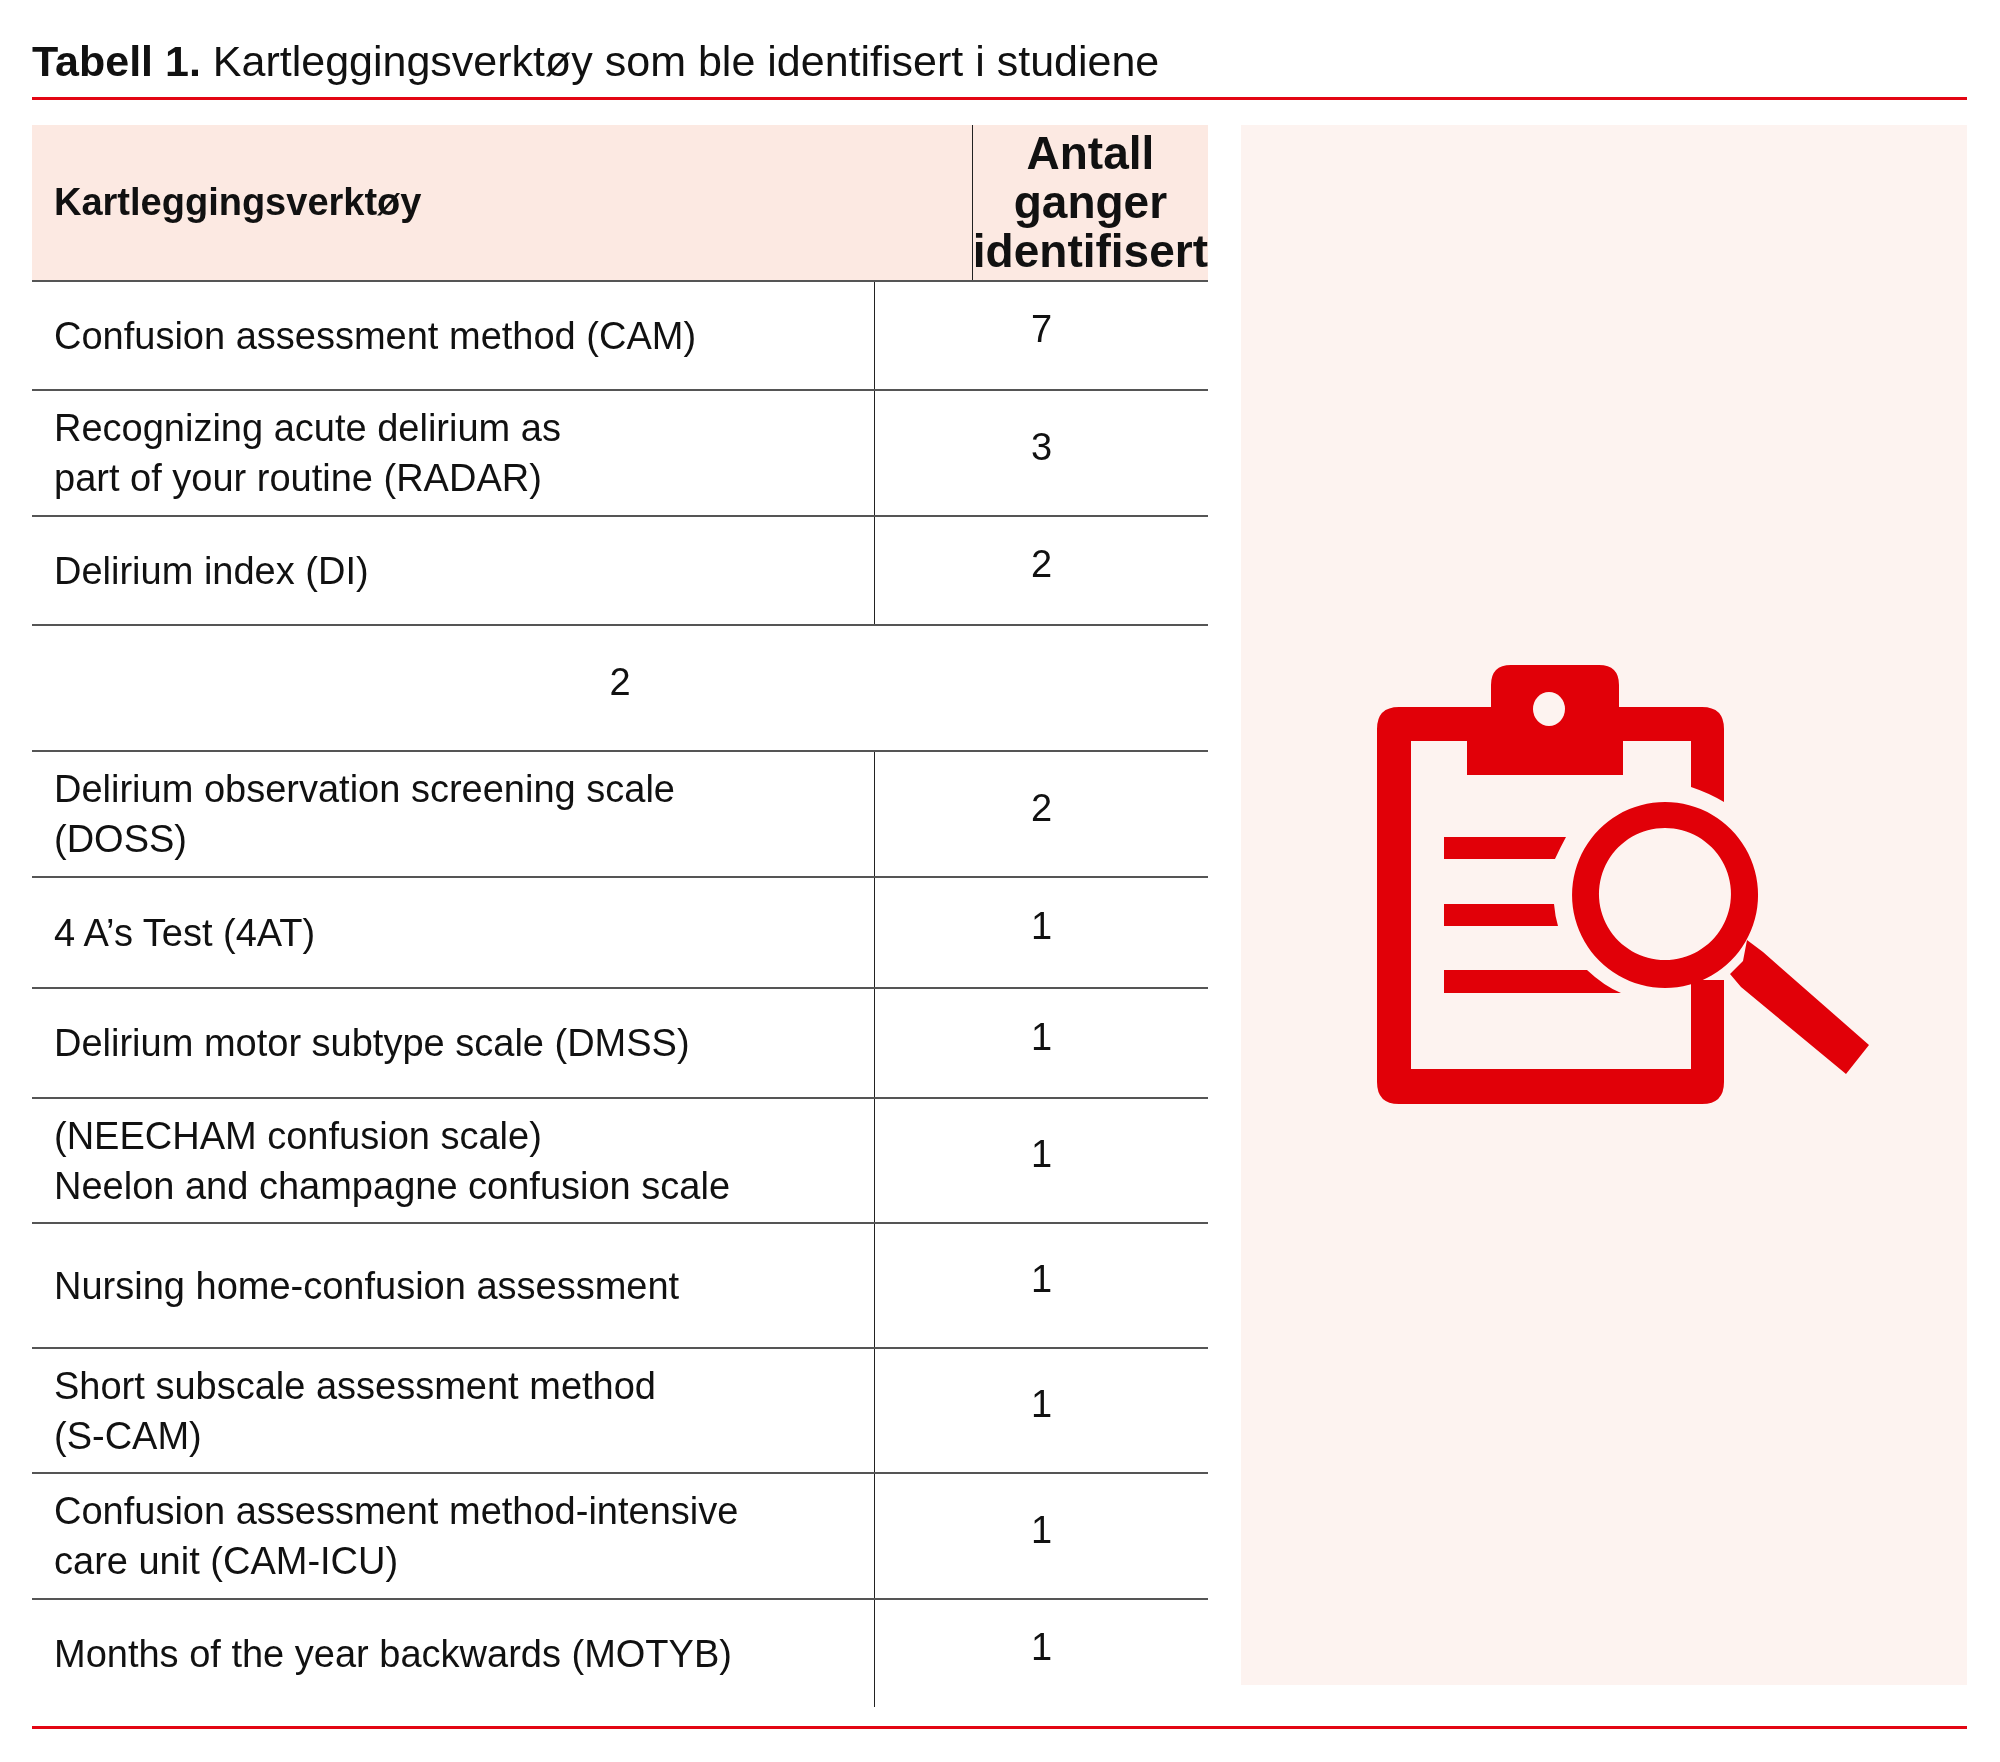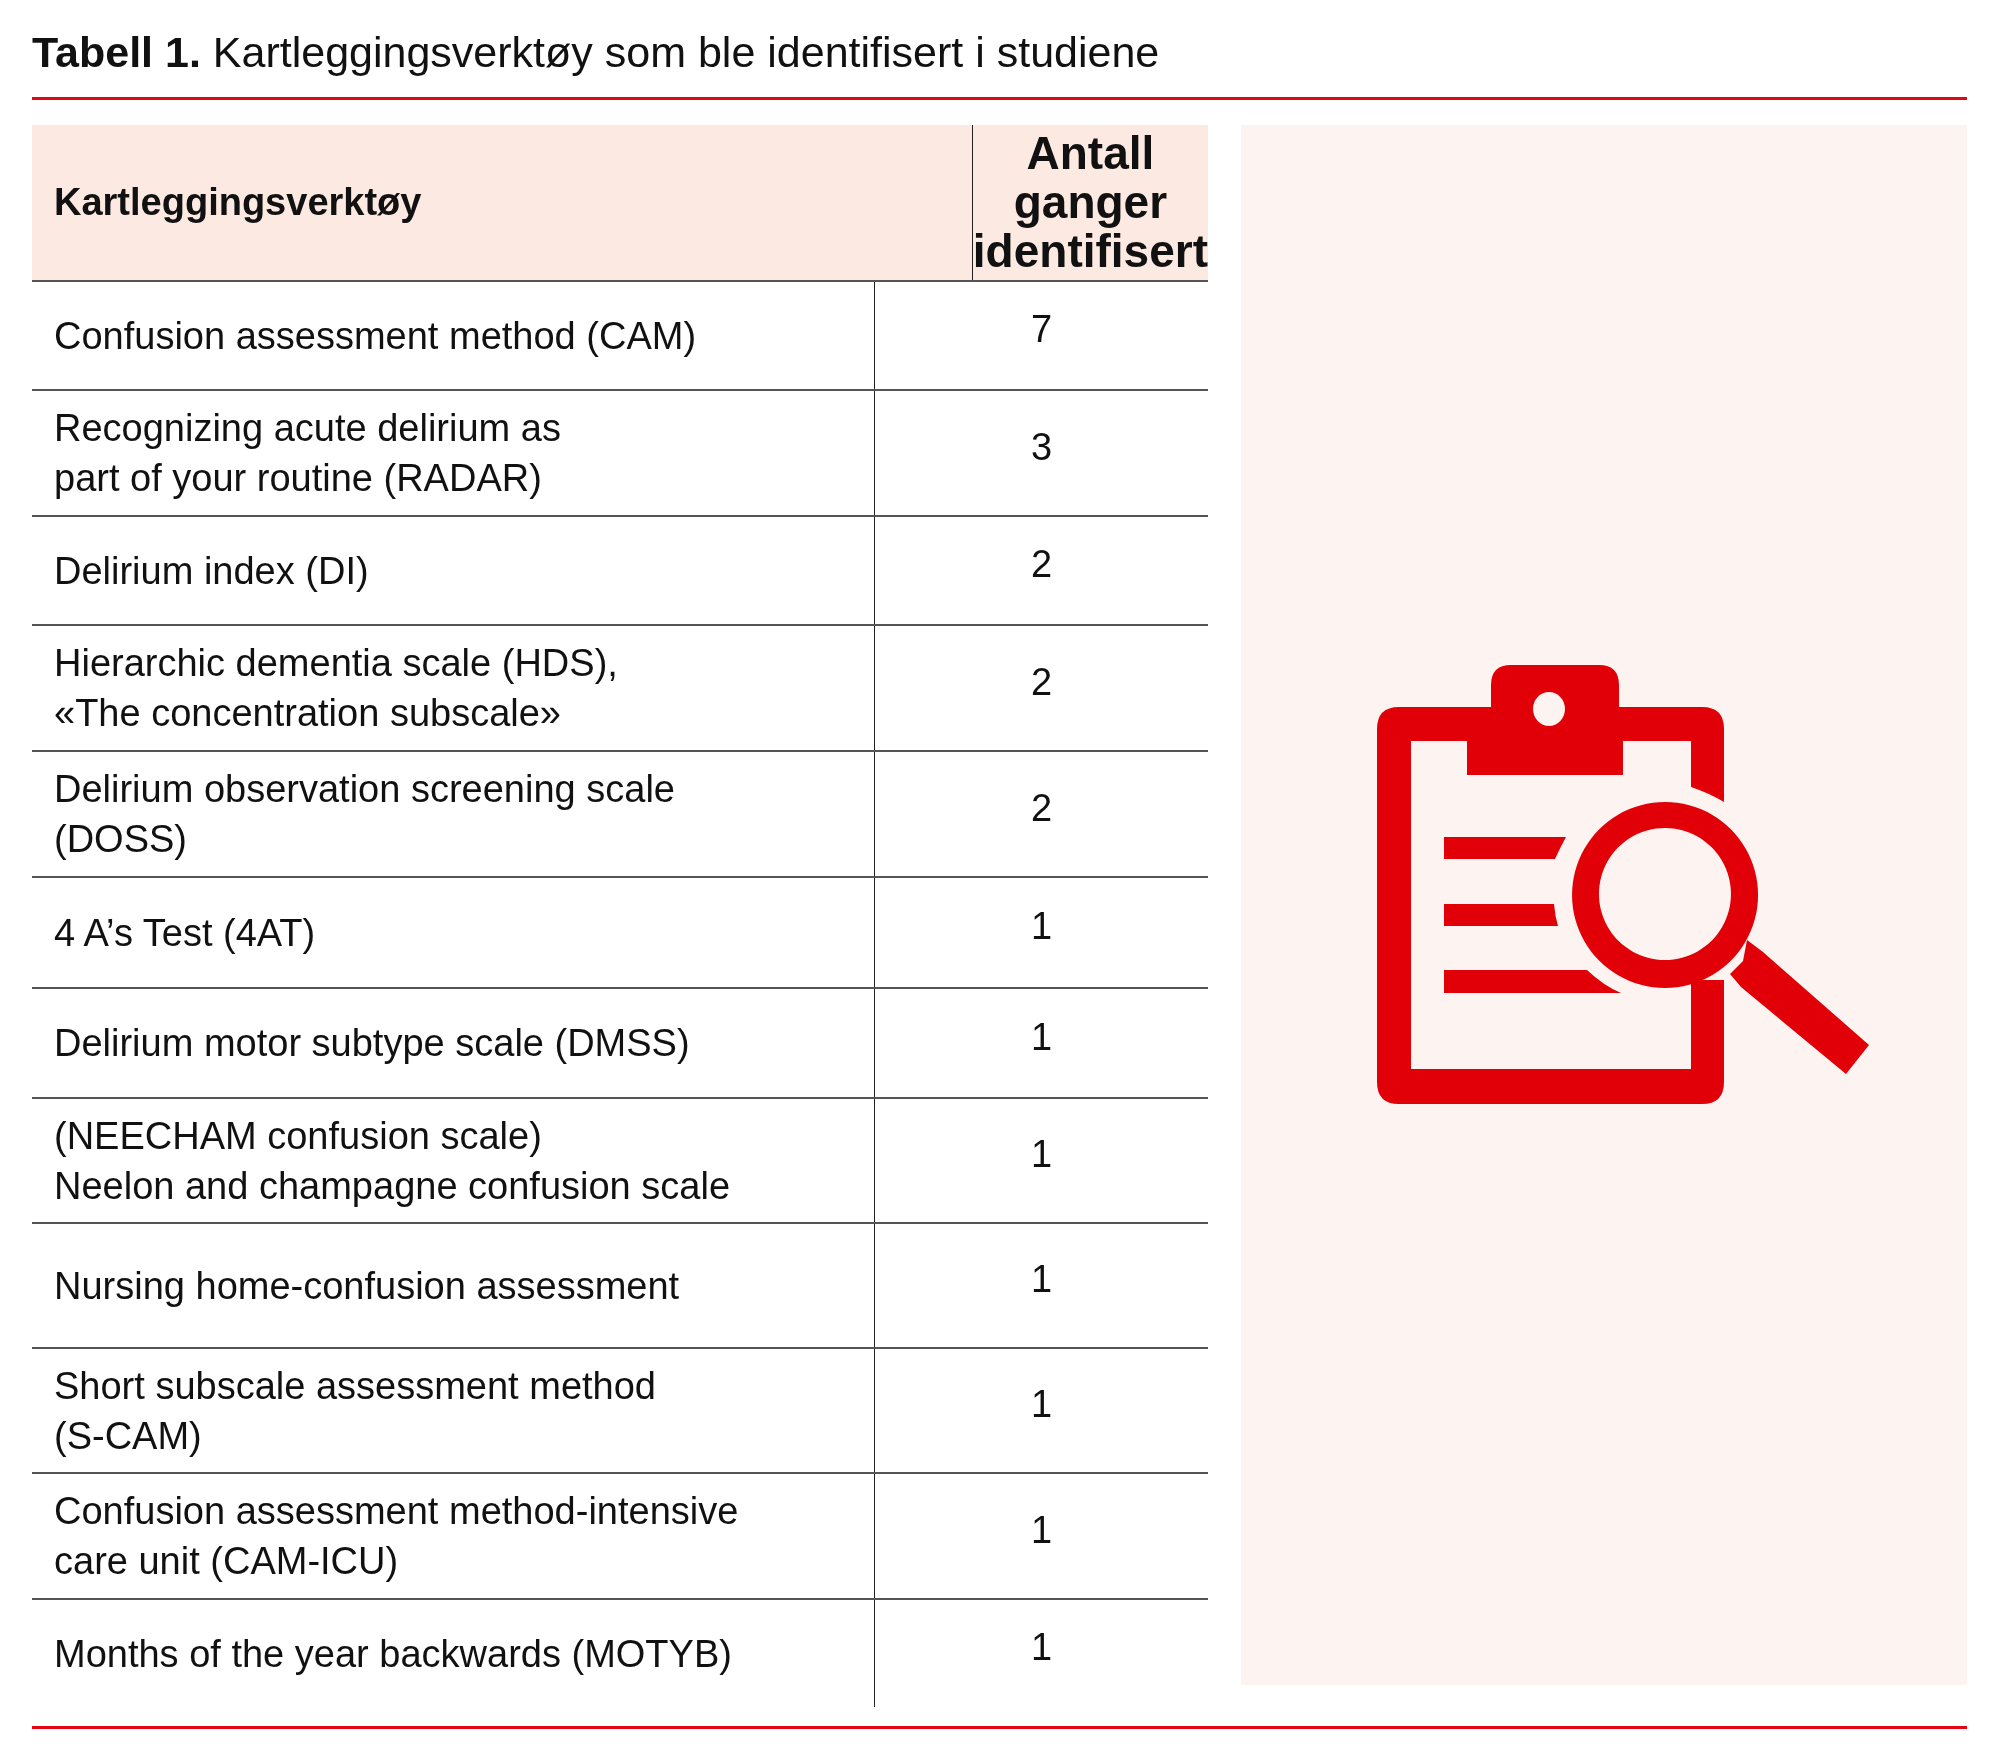--- a/index.html
+++ b/index.html
@@ -1,18 +1,18 @@
 <!DOCTYPE html>
 <html><head>
   <meta charset="utf-8">
   <style>
     html, body { margin: 0; padding: 0; background: #ffffff; }
     body { width: 2000px; height: 1762px; position: relative; overflow: hidden;
            font-family: "Liberation Sans", "DejaVu Sans", sans-serif; color: #111; }
-    .title { position: absolute; left: 32px; top: 22px; font-size: 43px; line-height: 60px; white-space: nowrap; }
+    .title { position: absolute; left: 32px; top: 31px; font-size: 43px; line-height: 60px; white-space: nowrap; }
     .title .lead { font-weight: 700; }
     .rule { position: absolute; left: 32px; width: 1935px; height: 3px; background: #e30613; }
     .rule.top { top: 97px; }
     .rule.bottom { top: 1726px; }
 
     .tbl { position: absolute; left: 32px; top: 125px; width: 1176px; }
     .thead { display: flex; height: 155px; background: #fce9e2; border-bottom: 2px solid #555; }
     .th-tool { width: 1019px; box-sizing: border-box; padding-left: 22px; display: flex; align-items: center;
                font-weight: 700; font-size: 38px; border-right: 1.5px solid #222; }
     .th-count { flex: 1; display: flex; align-items: center; justify-content: center; text-align: center;
@@ -66,26 +66,20 @@
   </div>
   <div class="row" style="height:107px">
     <div class="td-tool">
         <div>
           <div>Delirium index (DI)</div>
         </div>
       </div>
     <div class="td-count">2</div>
   </div>
   <div class="row" style="height:124px">
-    <div class="td-tool">
-        <div>
-          <div>Hierarchic dementia scale (HDS),</div>
-          <div>«The concentration subscale»</div>
-        </div>
-      </div>
     <div class="td-count">2</div>
   </div>
   <div class="row" style="height:124px">
     <div class="td-tool">
         <div>
           <div>Delirium observation screening scale</div>
           <div>(DOSS)</div>
         </div>
       </div>
     <div class="td-count">2</div>

